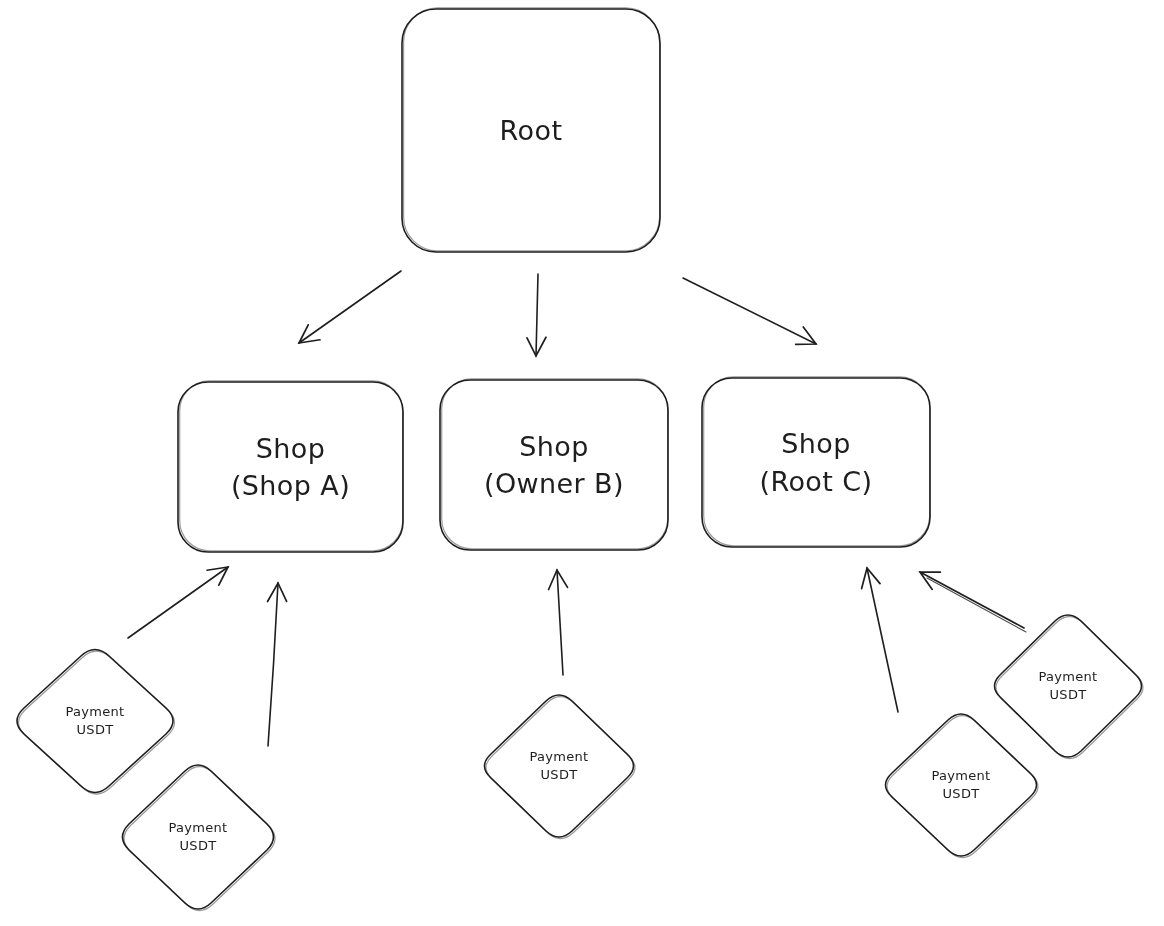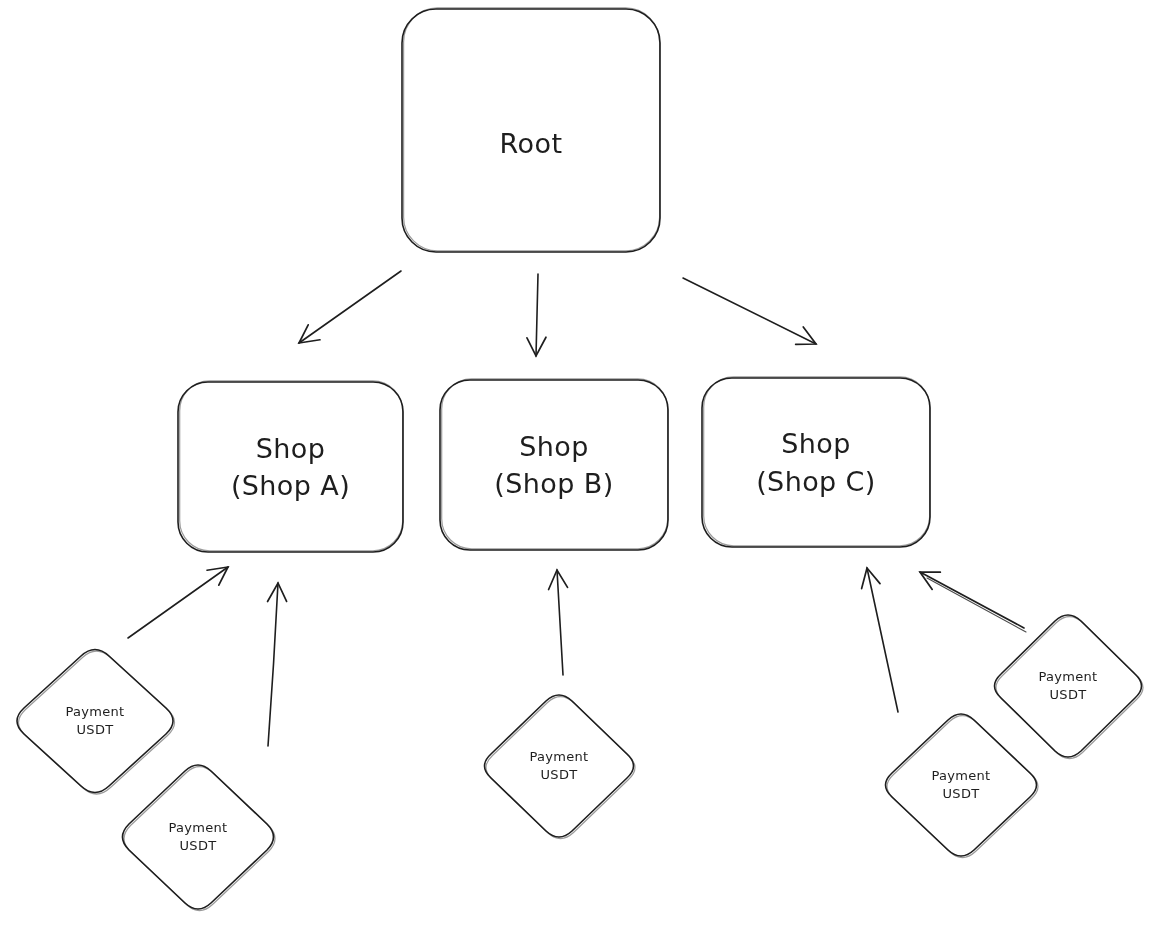--- a/index.html
+++ b/index.html
@@ -106,37 +106,37 @@
     <path class="arrow" marker-end="url(#vhead)" d="M683,278 Q752,312 816,344"></path>
 
     <path class="arrow" marker-end="url(#vhead)" d="M128,638 Q180,601 228,567"></path>
     <path class="arrow" marker-end="url(#vhead)" d="M268,746 Q274,664 278,583"></path>
     <path class="arrow" marker-end="url(#vhead)" d="M563,675 Q560,622 557,570"></path>
     <path class="arrow" marker-end="url(#vhead)" d="M898,712 Q882,639 867,568"></path>
     <path class="arrow" marker-end="url(#vhead)" d="M1024,628 Q970,599 920,572"></path>
     <path class="arrow ghost-line" d="M1026,632 Q973,603 927,578"></path>
   </svg>
 
-  <div class="label big" style="left:402px; top:22px; width:258px; height:243px;">
+  <div class="label big" style="left:402px; top:9px; width:258px; height:243px;">
     <span>Root</span>
   </div>
 
   <div class="label big" style="left:178px; top:382px; width:225px; height:170px;">
     <span>Shop</span>
     <span>(Shop A)</span>
   </div>
 
   <div class="label big" style="left:440px; top:380px; width:228px; height:170px;">
     <span>Shop</span>
-    <span>(Shop B)</span>
+    <span>(Owner B)</span>
   </div>
 
   <div class="label big" style="left:702px; top:378px; width:228px; height:169px;">
     <span>Shop</span>
-    <span>(Shop C)</span>
+    <span>(Root C)</span>
   </div>
 
   <div class="label small" style="left:10px; top:643px; width:170px; height:156px;">
     <span>Payment</span>
     <span>USDT</span>
   </div>
 
   <div class="label small" style="left:116px; top:759px; width:164px; height:156px;">
     <span>Payment</span>
     <span>USDT</span>

